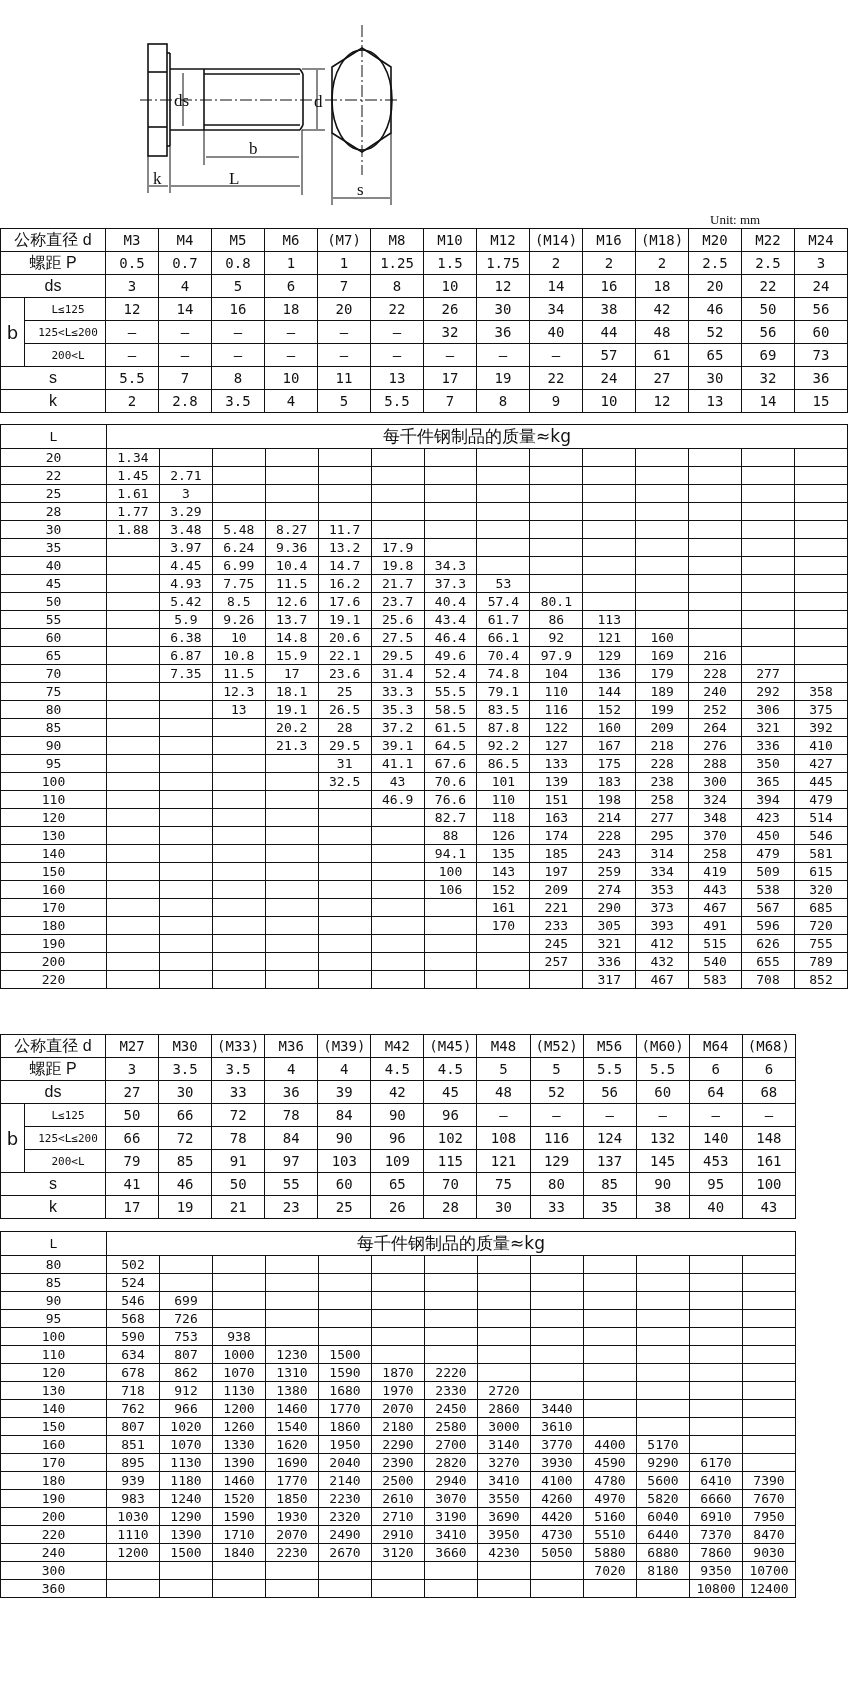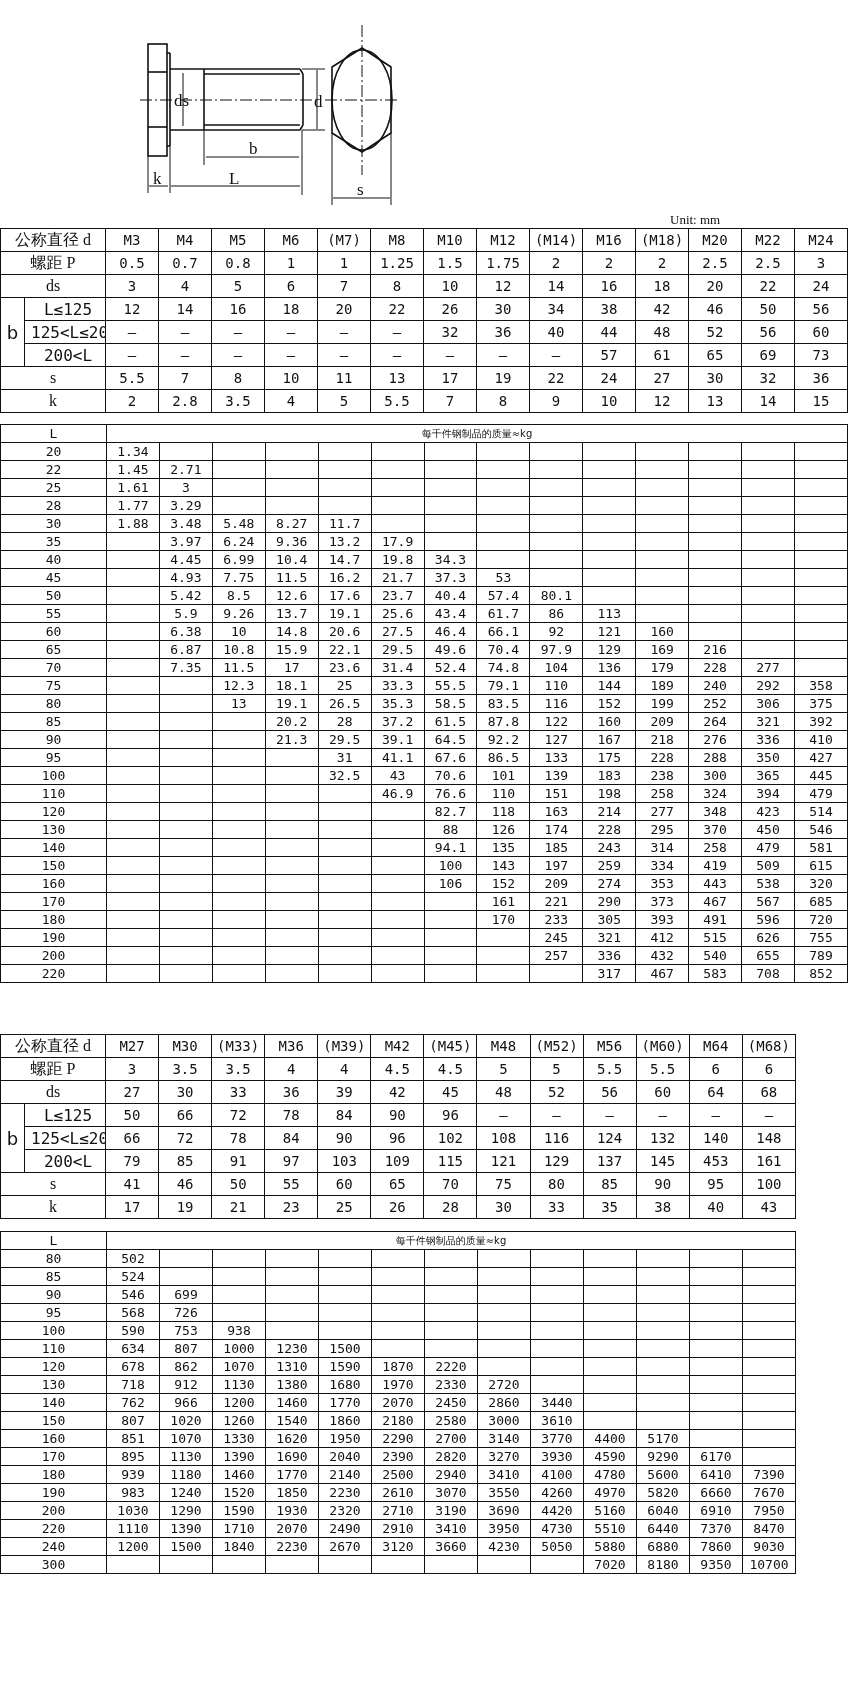--- a/index.html
+++ b/index.html
@@ -1,27 +1,27 @@
 <!DOCTYPE html>
 <html><head>
 <meta charset="utf-8">
 <style>
   html, body { margin: 0; padding: 0; background: #ffffff; }
   body { width: 848px; height: 1689px; position: relative; overflow: hidden;
          font-family: "DejaVu Sans Mono", "Liberation Mono", monospace; color: #111; }
   .drawing { position: absolute; left: 0; top: 0; width: 848px; height: 215px; }
-  .unit { position: absolute; left: 670px; top: 212px; font-size: 13px; font-family: "Liberation Serif", serif; }
+  .unit { position: absolute; left: 710px; top: 212px; font-size: 13px; font-family: "Liberation Serif", serif; }
   table { border-collapse: collapse; position: absolute; table-layout: fixed; }
   td { border: 1.5px solid #111; text-align: center; padding: 0; overflow: hidden; white-space: nowrap; }
   .spec td { height: 22px; font-size: 14px; }
-  .spec td.lbl { font-size: 16px; font-family: Liberation Serif, serif; }
-  .spec td.sub { font-size: 16px; padding-left: 6px; }
+  .spec td.lbl { font-size: 16px; font-family: Liberation Sans, sans-serif; }
+  .spec td.sub { font-size: 11px; padding-left: 6px; }
   .spec td.blbl { font-size: 18px; font-family: "DejaVu Sans", sans-serif; }
   .wt td { height: 17px; font-size: 13px; }
-  .wt td.cap { text-align: center; font-size: 10px; font-family: "DejaVu Sans", sans-serif; }
+  .wt td.cap { text-align: center; font-size: 17px; font-family: "DejaVu Sans", sans-serif; }
   #t1 { left: 0; top: 228px; width: 848px; }
   #w1 { left: 0; top: 424px; width: 848px; }
   #t2 { left: 0; top: 1034px; width: 796px; }
   #w2 { left: 0; top: 1231px; width: 796px; }
   .c0 { width: 105px; }
   .cb { width: 24px; }
   .cs { width: 81px; }
 </style>
 </head>
 <body>
@@ -1172,14 +1172,30 @@
         <td></td>
         <td></td>
         <td></td>
         <td></td>
         <td></td>
         <td>7020</td>
         <td>8180</td>
         <td>9350</td>
         <td>10700</td>
       </tr>
+      <tr>
+        <td>360</td>
+        <td></td>
+        <td></td>
+        <td></td>
+        <td></td>
+        <td></td>
+        <td></td>
+        <td></td>
+        <td></td>
+        <td></td>
+        <td></td>
+        <td></td>
+        <td>10800</td>
+        <td>12400</td>
+      </tr>
     </tbody>
 </table>
 
 </body></html>

